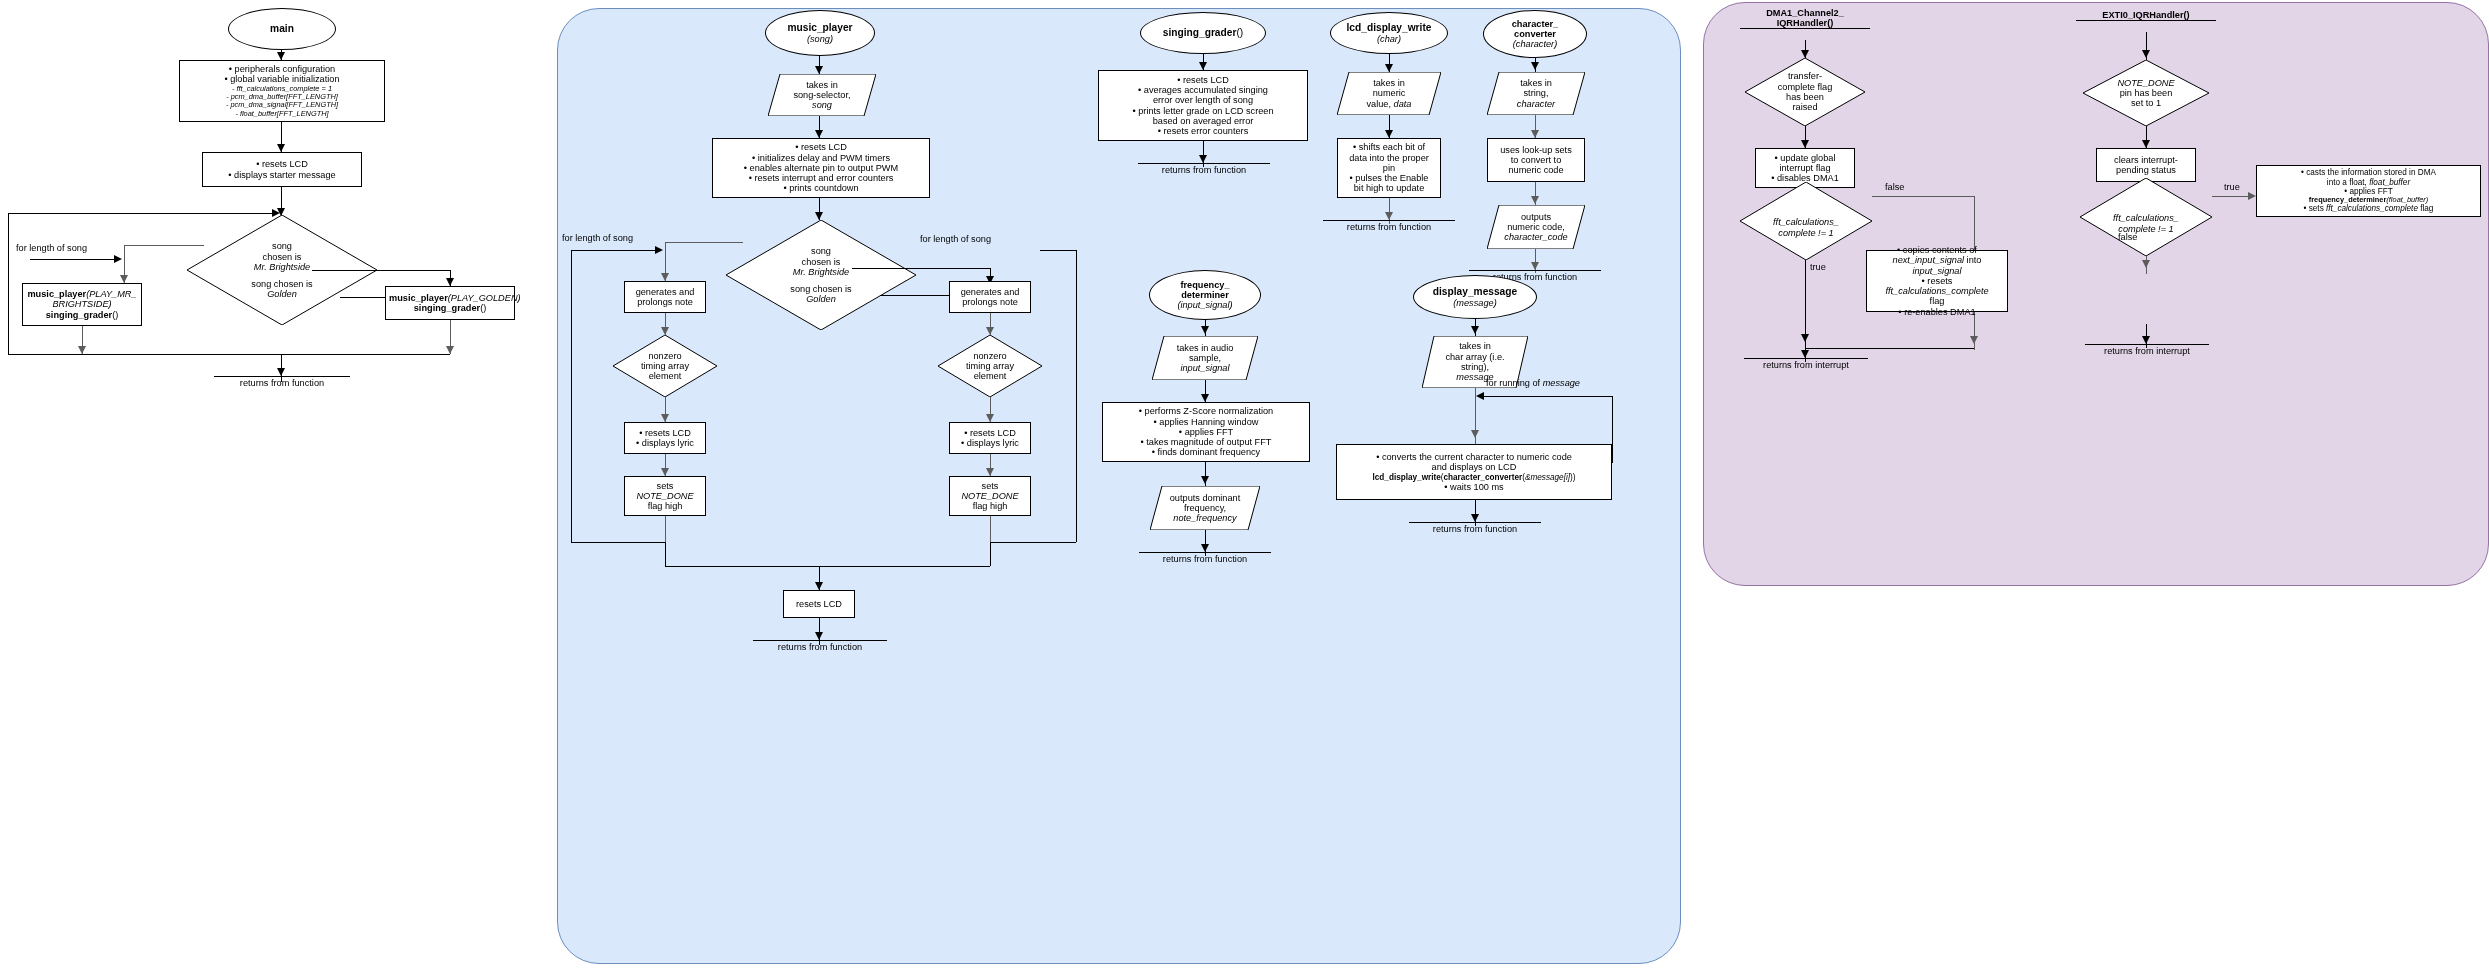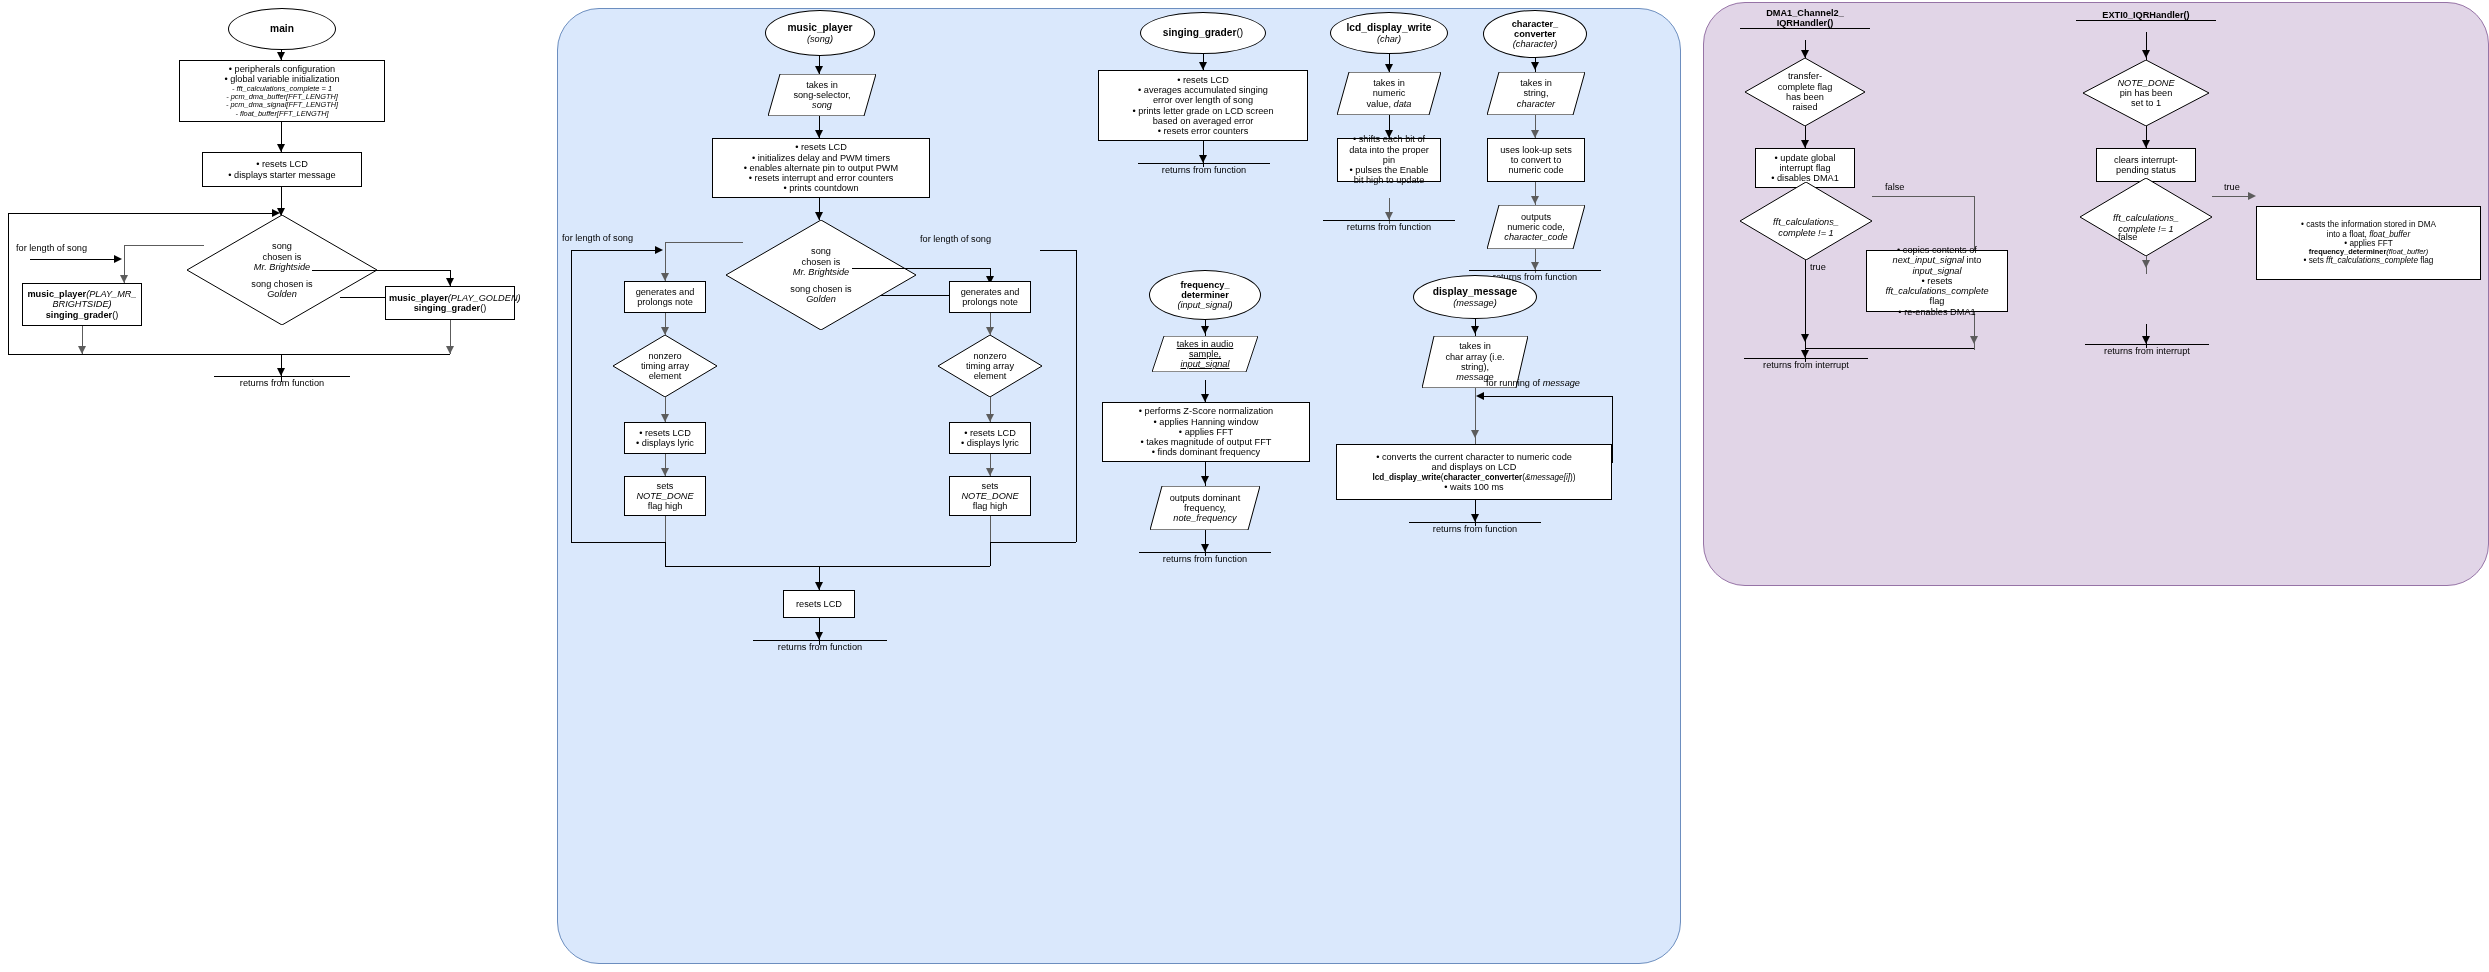--- a/index.html
+++ b/index.html
@@ -354,21 +354,21 @@
     </svg>
     <div class="inner">
       <div class="t9">takes in</div>
       <div class="t9">numeric</div>
       <div class="t9"><span>value, </span><span class="i">data</span></div>
     </div>
   </div>
   <div class="ln lnv" style="left:1389px;top:115px;height:23px;"></div>
   <div class="arw arw-d" style="left:1385px;top:130px;"></div>
 
-  <div class="node" style="left:1337px;top:138px;width:104px;height:44px;">
+  <div class="node" style="left:1337px;top:138px;width:104px;height:60px;">
     <div class="inner">
       <div class="t9">• shifts each bit of</div>
       <div class="t9">data into the proper</div>
       <div class="t9">pin</div>
       <div class="t9">• pulses the Enable</div>
       <div class="t9">bit high to update</div>
     </div>
   </div>
   <div class="ln lnv lng" style="left:1389px;top:198px;height:26px;"></div>
   <div class="arw arw-d arw-gd" style="left:1385px;top:212px;"></div>
@@ -430,21 +430,21 @@
   <div class="node ellipse" style="left:1149px;top:270px;width:112px;height:50px;">
     <div class="inner">
       <div class="t9 b">frequency_</div>
       <div class="t9 b">determiner</div>
       <div class="t9 i">(input_signal)</div>
     </div>
   </div>
   <div class="ln lnv" style="left:1205px;top:320px;height:16px;"></div>
   <div class="arw arw-d" style="left:1201px;top:326px;"></div>
 
-  <div class="node para" style="left:1152px;top:336px;width:106px;height:36px;text-decoration:underline;">
+  <div class="node para" style="left:1152px;top:336px;width:106px;height:44px;">
     <svg class="shape" viewBox="0 0 106 44" preserveAspectRatio="none">
       <polygon points="12,0 106,0 94,44 0,44" fill="#ffffff" stroke="#000" stroke-width="1"></polygon>
     </svg>
     <div class="inner">
       <div class="t9">takes in audio</div>
       <div class="t9">sample,</div>
       <div class="t9 i">input_signal</div>
     </div>
   </div>
   <div class="ln lnv" style="left:1205px;top:380px;height:22px;"></div>
@@ -633,21 +633,21 @@
     <div class="inner" style="padding-top:14px;">
       <div class="t9 i">fft_calculations_</div>
       <div class="t9 i">complete != 1</div>
     </div>
   </div>
 
   <div class="lbl t9" style="left:2224px;top:182px;">true</div>
   <div class="ln lnh lng" style="left:2212px;top:196px;width:40px;"></div>
   <div class="arw arw-r arw-gr" style="left:2248px;top:192px;"></div>
 
-  <div class="node" style="left:2256px;top:165px;width:225px;height:74px;margin-top:41px;">
+  <div class="node" style="left:2256px;top:165px;width:225px;height:52px;">
     <div class="inner">
       <div class="t8">• casts the information stored in DMA</div>
       <div class="t8"><span>into a float, </span><span class="i">float_buffer</span></div>
       <div class="t8">• applies FFT</div>
       <div class="t7"><span class="b">frequency_determiner</span><span class="i">(float_buffer)</span></div>
       <div class="t8"><span>• sets </span><span class="i">fft_calculations_complete</span><span> flag</span></div>
     </div>
   </div>
 
   <div class="lbl t9" style="left:2118px;top:232px;">false</div>

